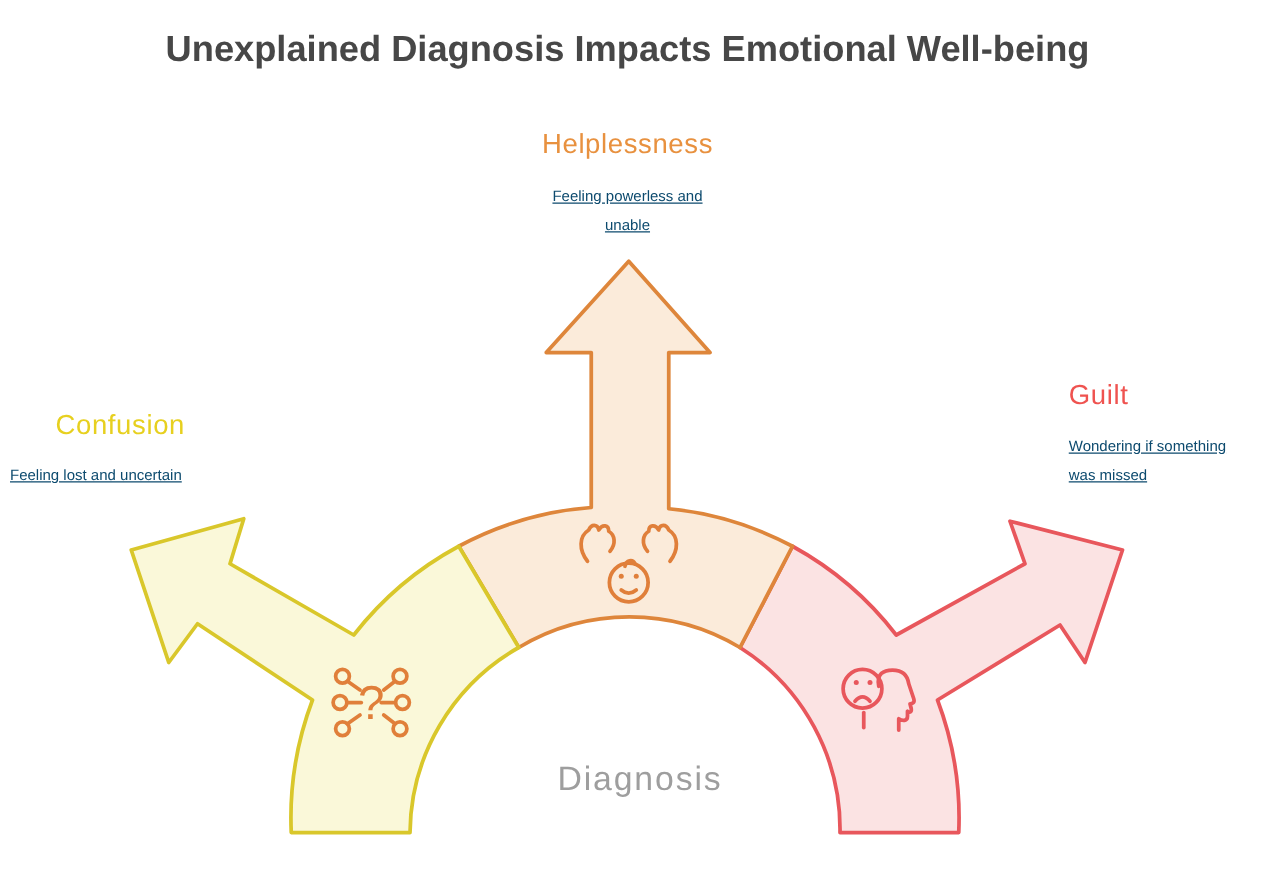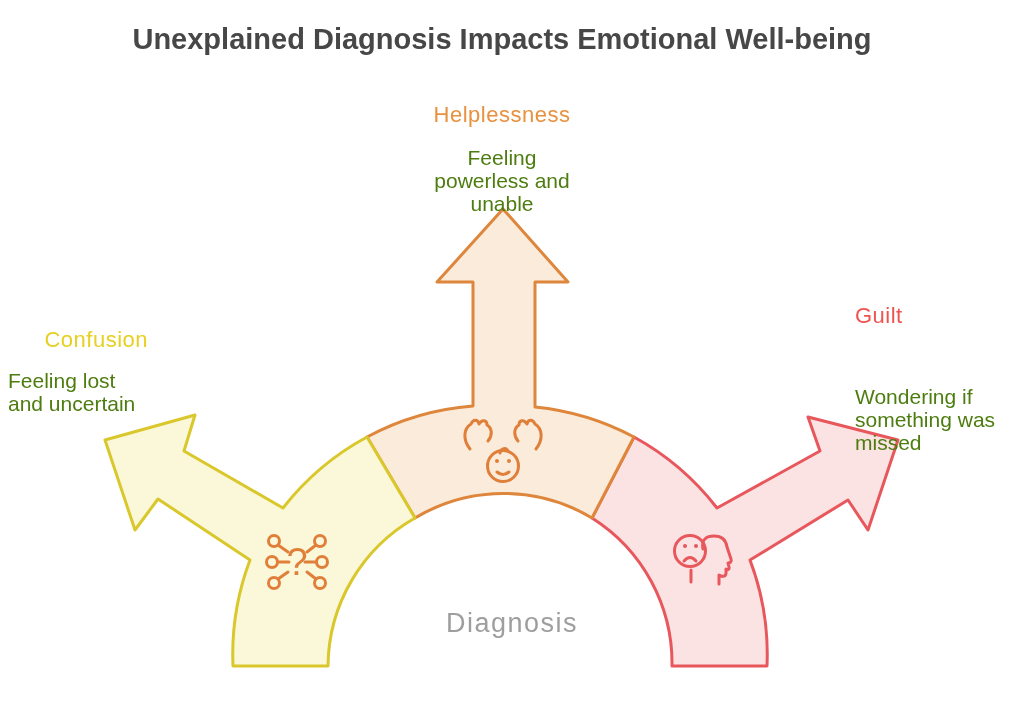--- a/index.html
+++ b/index.html
@@ -7,27 +7,28 @@
     position:relative;
     width:1024px;height:714px;
     background:#fff;
     font-family:"Liberation Sans",sans-serif;
     overflow:hidden;
   }
   .art{position:absolute;left:0;top:0;}
   .art text{font-family:"Liberation Sans",sans-serif;}
   .desc{
     position:absolute;
-    font-size:21px;
+    font-size:12px;
     line-height:23px;
-    color:#4d7c0f;
+    color:#0c4a6e;
+    text-decoration:underline;
   }
   .desc-helplessness{left:427px;top:146px;width:150px;text-align:center;}
   .desc-confusion{left:8px;top:369px;width:140px;text-align:left;}
-  .desc-guilt{left:855px;top:346px;width:142px;text-align:left;margin-top:39px;}
+  .desc-guilt{left:855px;top:346px;width:142px;text-align:left;}
 </style>
 </head>
 <body>
 
 <div class="canvas">
 
   <svg class="art" width="1024" height="714" viewBox="0 0 1024 714">
 
     <g fill="#FBE3E3">
       <path stroke-width="3" stroke-linejoin="round" d="M 634 437

